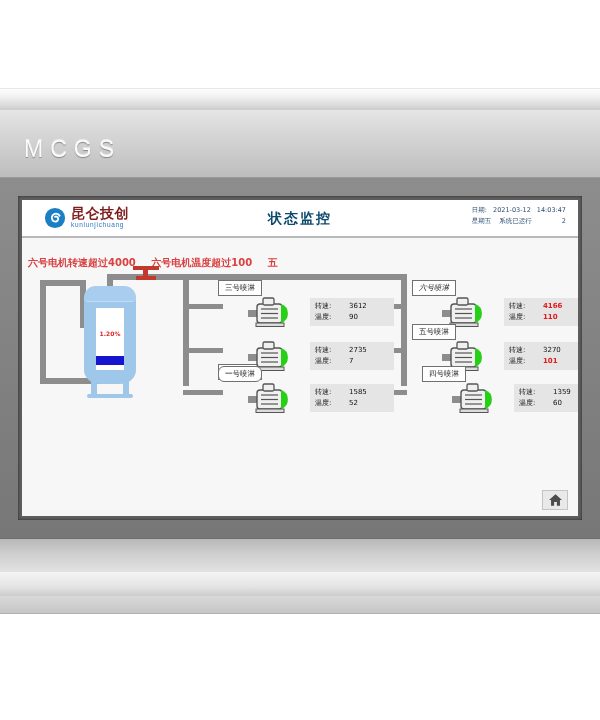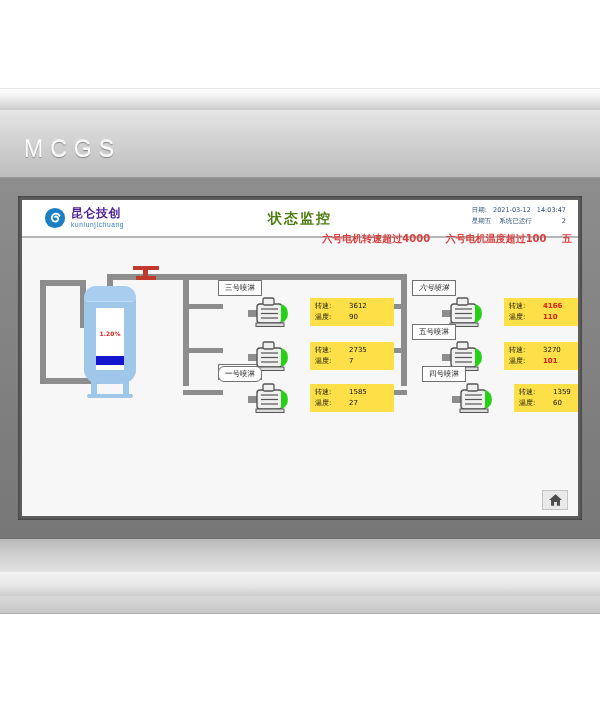--- a/index.html
+++ b/index.html
@@ -74,50 +74,50 @@
     position: absolute; left: 0; top: 0; width: 556px; height: 38px;
     background: #ffffff;
     border-bottom: 2px solid #b8b8b8;
   }
   .logo-wrap {
     position: absolute; left: 22px; top: 7px;
     display: flex; align-items: center; gap: 5px;
   }
   .logo-mark { width: 22px; height: 22px; flex: 0 0 22px; }
   .logo-cn {
-    font-size: 12px; font-weight: bold; color: #4c1d95; letter-spacing: 0.5px;
-    line-height: 14px; font-family: Liberation Mono, monospace;
+    font-size: 14px; font-weight: bold; color: #7f1d1d; letter-spacing: 0.5px;
+    line-height: 14px; font-family: Liberation Serif, serif;
   }
   .logo-en {
     font-size: 6.5px; color: #2c78bf; letter-spacing: 0.7px;
     line-height: 8px; font-family: "Liberation Sans", sans-serif;
   }
   .hmi-title {
     position: absolute; left: 0; top: 10px; width: 556px;
     text-align: center;
-    font-size: 14px; font-weight: bold; color: #4d7c0f;
+    font-size: 14px; font-weight: bold; color: #0c4a6e;
     letter-spacing: 2px;
     font-family: Liberation Serif, serif;
   }
   .clock-box {
     position: absolute; right: 12px; top: 5px;
     text-align: center; color: #2a4d72;
     font-size: 6.5px; line-height: 11px;
     font-family: "DejaVu Sans", sans-serif;
   }
   .clock-row { display: flex; gap: 6px; white-space: nowrap; }
   .clock-row .lbl { color: #2a4d72; }
   .clock-row .val { color: #2a4d72; }
   .clock-row2 { display: flex; gap: 8px; white-space: nowrap; }
   .uptime-num { margin-left: 22px; }
 
   
   .alarm-banner {
-    position: absolute; left: 0; top: 32px; width: 556px; height: 20px;
-    text-align: right;
+    position: absolute; left: 0; top: 56px; width: 556px; height: 20px;
+    text-align: left;
     color: #d94040;
     font-size: 10px; font-weight: bold;
     font-family: "DejaVu Sans", sans-serif;
     white-space: nowrap;
   }
   .alarm-banner span { margin: 0 6px; }
 
   
   .plant {
     position: absolute; left: 0; top: 66px; width: 556px; height: 250px;
@@ -193,21 +193,21 @@
   .motor-tag {
     position: absolute;
     background: #ffffff; border: 1px solid #707070;
     font-size: 7.5px; color: #222222;
     padding: 2px 6px; white-space: nowrap;
     font-family: "DejaVu Sans", sans-serif;
   }
   .motor-icon { position: absolute; width: 54px; height: 34px; }
   .readout {
     position: absolute;
-    background: #fde047;
+    background: #e5e5e5;
     padding: 3px 5px;
     font-size: 7px; line-height: 11px;
     font-family: "DejaVu Sans", sans-serif;
     color: #111111;
   }
   .readout-row { display: flex; white-space: nowrap; }
   .readout-row .rlbl { width: 34px; }
   .readout-row .rval { width: 40px; text-align: left; }
   .val-alarm { color: #e01b1b; font-weight: bold; }
 
@@ -371,21 +371,21 @@
           <path d="M33 8 A10 10 0 0 1 33 27 Z" fill="#25d016"></path>
           <rect x="8" y="27" width="28" height="3.5" fill="#dcdcdc" stroke="#555" stroke-width="1"></rect>
         </svg>
         <div class="readout" style="left:92px; top:18px;">
           <div class="readout-row">
             <span class="rlbl">转速:</span>
             <span class="rval">1585</span>
           </div>
           <div class="readout-row">
             <span class="rlbl">温度:</span>
-            <span class="rval">27</span>
+            <span class="rval">52</span>
           </div>
         </div>
       </div>
 
       <div class="motor-group" style="left:390px; top:14px; width:180px; height:56px;">
         <div class="motor-tag" style="left:0px; top:0px;font-style:italic;">六号喷淋</div>
         <svg class="motor-icon" style="left:30px; top:16px;" viewBox="0 0 54 34">
           <rect x="0" y="14" width="10" height="7" fill="#8d8d8d"></rect>
           <rect x="9" y="8" width="25" height="19" rx="3" fill="#f0f0f0" stroke="#555" stroke-width="1.4"></rect>
           <rect x="15" y="2" width="11" height="7" rx="1.5" fill="#f0f0f0" stroke="#555" stroke-width="1.3"></rect>

